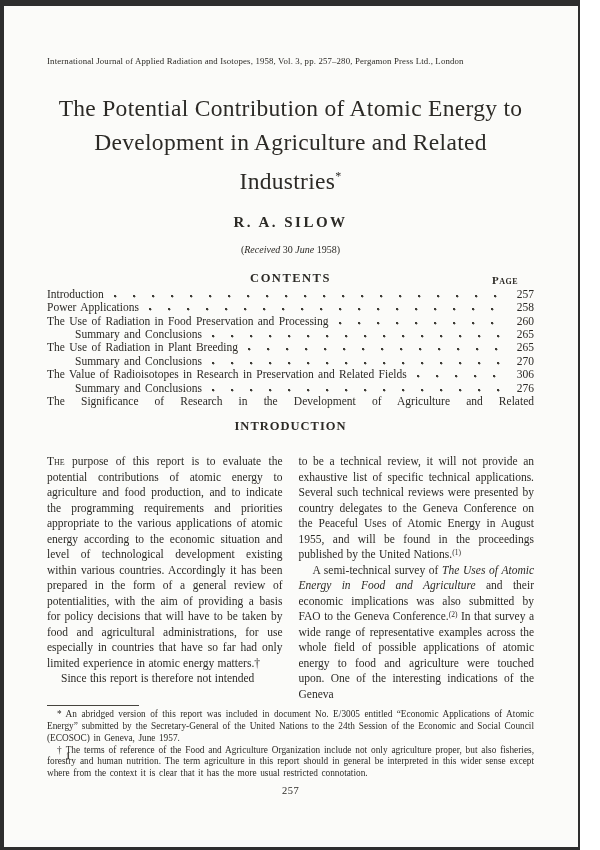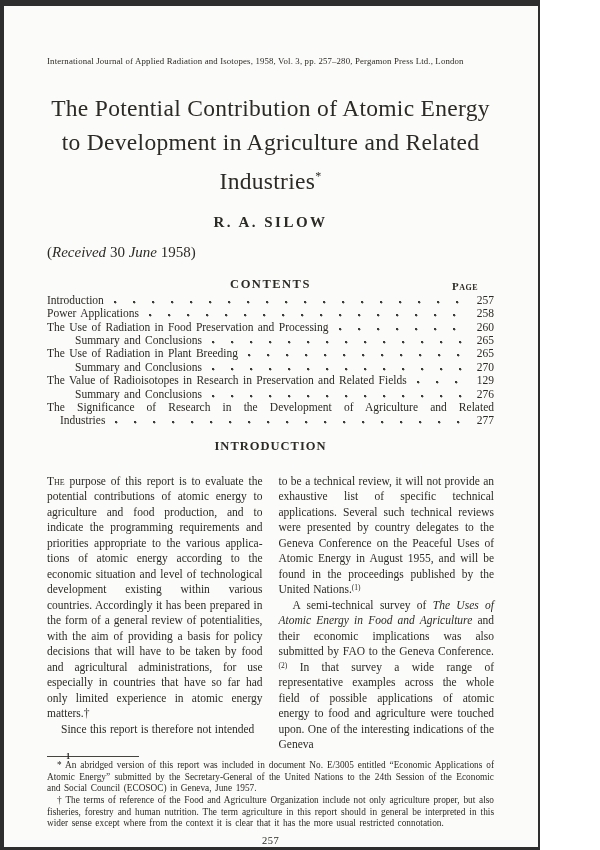--- a/index.html
+++ b/index.html
@@ -1,20 +1,20 @@
 <!DOCTYPE html>
 <html><head>
 <meta charset="utf-8">
 <style>
   html,body { margin:0; padding:0; }
   body { width:600px; height:850px; font-family:"Liberation Serif","DejaVu Serif",serif; }
 
   .scan {
     position:relative; width:540px; height:850px;
-    background:#2e2e2e; overflow:hidden;
+    background:#2e2e2e; overflow:hidden;padding-left:40px;
   }
   .page {
     position:absolute; top:6px; left:4px; right:2px; bottom:3px;
     background:#fbfbf9; color:#2c2a26;
     padding:0 44px 0 43px;
     box-sizing:border-box;
   }
 
   .journal-line {
     padding-top:50px;
@@ -30,21 +30,21 @@
 
   .author {
     margin-top:10px; text-align:center;
     font-size:15px; font-weight:bold; letter-spacing:2.5px;
   }
   .affiliation {
     margin-top:2px; text-align:center;
     font-size:10.5px; line-height:13px; word-spacing:2px;
   }
   .received {
-    margin-top:13px; text-align:left; font-size:15px;
+    margin-top:13px; text-align:center; font-size:10px;
   }
 
   .contents-head {
     position:relative; margin-top:13px; text-align:center;
   }
   .contents-title { font-size:12.5px; font-weight:bold; letter-spacing:1.5px; }
   .page-label {
     position:absolute; right:16px; bottom:0;
     font-size:11px; font-variant:small-caps; font-weight:bold; letter-spacing:0.5px;
   }
@@ -144,35 +144,30 @@
         <span class="toc-page">265</span>
       </div>
       <div class="toc-row indent">
         <span class="label">Summary and Conclusions</span>
         <span class="leader"></span>
         <span class="toc-page">270</span>
       </div>
       <div class="toc-row">
         <span class="label">The Value of Radioisotopes in Research in Preservation and Related Fields</span>
         <span class="leader"></span>
-        <span class="toc-page">129</span>
+        <span class="toc-page">306</span>
       </div>
       <div class="toc-row indent">
         <span class="label">Summary and Conclusions</span>
         <span class="leader"></span>
         <span class="toc-page">276</span>
       </div>
       <div class="toc-row fullline">
         <span class="label">The Significance of Research in the Development of Agriculture and Related</span>
 
-      </div>
-      <div class="toc-row indent2">
-        <span class="label">Industries</span>
-        <span class="leader"></span>
-        <span class="toc-page">277</span>
       </div>
     </div>
 
     <div class="intro-head">INTRODUCTION</div>
 
     <div class="columns">
       <div class="col">
         <p><span class="sc">The</span> purpose of this report is to evaluate the potential contributions of atomic energy to agriculture and food production, and to indicate the programming requirements and priorities appropriate to the various applica­tions of atomic energy according to the economic situation and level of technological development existing within various countries. Accordingly it has been prepared in the form of a general review of potential­ities, with the aim of providing a basis for policy decisions that will have to be taken by food and agricultural administrations, for use especially in countries that have so far had only limited experience in atomic energy matters.†</p>
         <p>Since this report is therefore not intended</p>
       </div>

